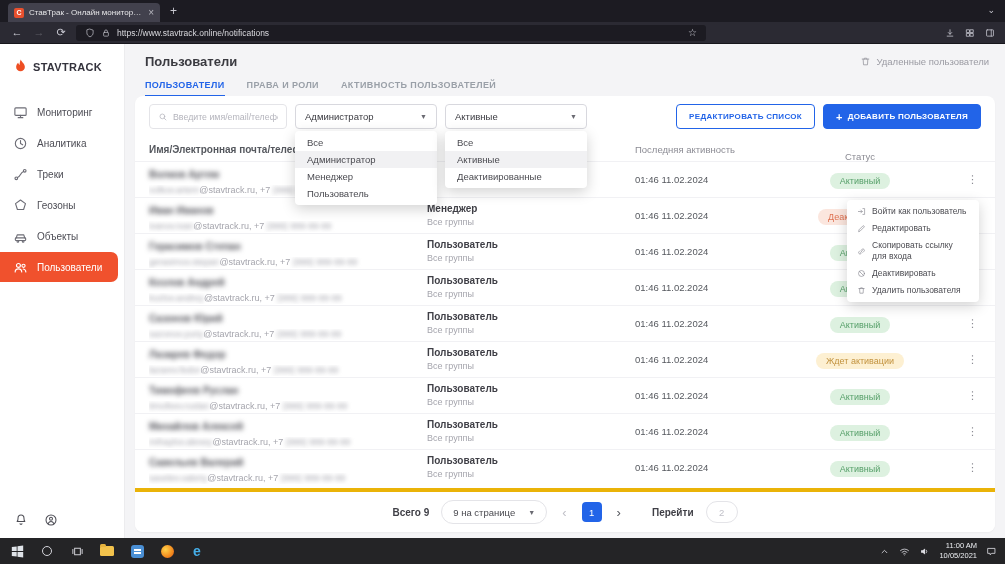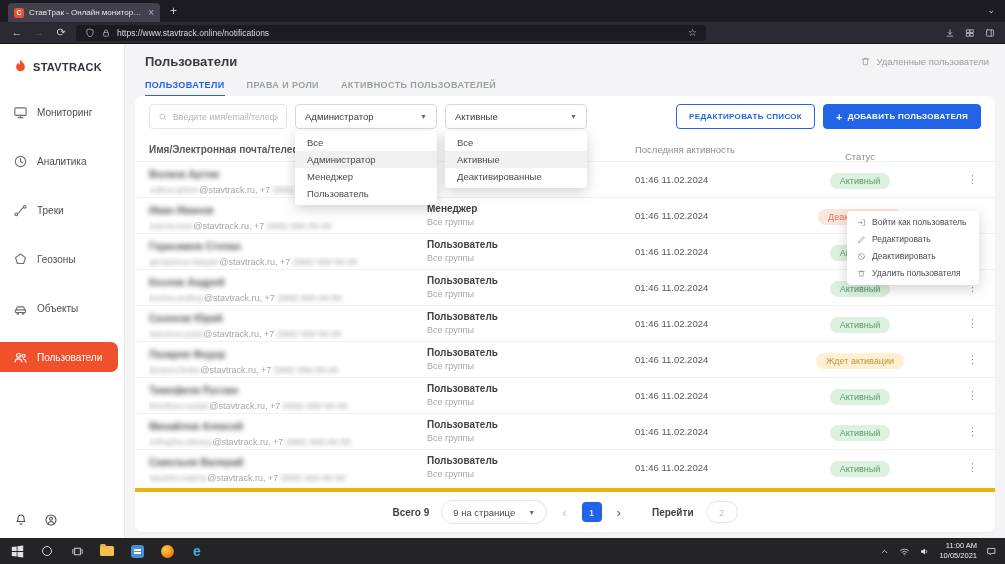--- a/index.html
+++ b/index.html
@@ -26,21 +26,21 @@
   .tool-right { margin-left:auto; display:flex; gap:10px; align-items:center; color:#cfcfd8; }
   .tool-right .navbtn { width:auto; }
 
   
   .desktop { display:flex; height:494px; }
 
   .sidebar { width:125px; background:#fff; position:relative; border-right:1px solid #ececee; flex:0 0 auto; }
   .logo { display:flex; align-items:center; gap:4px; padding:13px 8px 10px 12px; }
   .logo svg { width:17px; height:20px; display:block; }
   .logo-text { font-size:11px; font-weight:bold; color:#33323c; letter-spacing:.3px; }
-  #nav { margin-top:10px; display:flex; flex-direction:column; gap:19px; }
+  #nav { margin-top:10px; display:flex; flex-direction:column; gap:1px; }
   .nav-item { display:flex; align-items:center; gap:9px; height:30px; padding-left:13px; color:#4d4d55; font-size:10px; cursor:pointer; }
   .nav-icon { width:15px; height:15px; color:#6d6d76; display:flex; }
   .nav-icon svg { width:15px; height:15px; }
   .nav-item.active { background:#f0512d; color:#fff; border-radius:0 7px 7px 0; margin-right:6px; }
   .nav-item.active .nav-icon { color:#fff; }
   .sidebar-bottom { position:absolute; bottom:11px; left:14px; display:flex; gap:16px; color:#4d4d55; }
   .sidebar-bottom svg { width:14px; height:14px; }
 
   .main { flex:1; position:relative; background:#f4f4f6; }
   .page-header { display:flex; align-items:center; padding:10px 16px 0 20px; }
@@ -84,21 +84,21 @@
   .c-role { font-size:10px; font-weight:bold; color:#3f3f46; line-height:11px; }
   .c-group { font-size:9px; color:#a5a5ad; line-height:11px; margin-top:3px; }
   .c-activity { font-size:9.5px; color:#55585e; }
   .c-status { text-align:center; }
   .badge { display:inline-block; padding:3px 10px; border-radius:10px; font-size:9px; white-space:nowrap; }
   .badge.active { background:#ddf1e0; color:#57a06a; }
   .badge.deactivated { background:#fbe6de; color:#df7252; }
   .badge.pending { background:#fdf0d2; color:#c2923e; }
   .c-dots { text-align:right; color:#8b8b93; font-size:11px; cursor:pointer; padding-right:3px; }
 
-  .ctx-menu { position:absolute; top:115px; right:16px; width:132px; background:#fff; border-radius:4px; box-shadow:0 4px 14px rgba(0,0,0,.18); padding:3px 0; z-index:35; }
+  .ctx-menu { position:absolute; top:104px; right:16px; width:132px; background:#fff; border-radius:4px; box-shadow:0 4px 14px rgba(0,0,0,.18); padding:3px 0; z-index:35; }
   .ctx-item { display:flex; align-items:center; gap:6px; padding:3px 10px; font-size:8.5px; line-height:11px; color:#4a4a50; cursor:pointer; }
   .ctx-icon { width:9px; height:9px; color:#8b8b93; flex:0 0 auto; display:flex; }
   .ctx-icon svg { width:9px; height:9px; }
 
   .pagination { position:absolute; left:0; right:0; bottom:0; height:44px; border-top:4px solid #eab308; display:flex; align-items:center; justify-content:center; gap:12px; background:#fff; }
   .pg-total { font-size:10px; font-weight:bold; color:#3f3f46; }
   .pg-select { width:106px; height:24px; border:1px solid #e4e4e8; border-radius:12px; display:flex; align-items:center; padding:0 11px; font-size:9.5px; color:#4a4a50; cursor:pointer; }
   .pg-select .chev { margin-left:auto; color:#6a6a72; font-size:7px; }
   .pg-arrow { color:#c0c0c8; font-size:13px; padding:0 3px; cursor:pointer; line-height:1; }
   .pg-arrow.next { color:#55585e; }
@@ -481,20 +481,28 @@
 
   <div class="ctx-item">
     <span class="ctx-icon">
                   <svg viewBox="0 0 16 16" fill="none" stroke="currentColor" stroke-width="1.2" stroke-linecap="round" stroke-linejoin="round">
                     <path d="M3 13l.7-2.8 6.8-6.8a1.1 1.1 0 0 1 1.6 0l.5.5a1.1 1.1 0 0 1 0 1.6L5.8 12.3z"></path>
                   </svg>
                 </span>
     <span class="ctx-label">Редактировать</span>
   </div>
 
+  <div class="ctx-item">
+    <span class="ctx-icon">
+                  <svg viewBox="0 0 16 16" fill="none" stroke="currentColor" stroke-width="1.2" stroke-linecap="round" stroke-linejoin="round">
+                    <path d="M6.3 9.7l3.4-3.4M5.2 6.8L3.6 8.4a2.4 2.4 0 0 0 3.4 3.4l1.6-1.6M7.4 5.8L9 4.2a2.4 2.4 0 0 1 3.4 3.4L10.8 9.2"></path>
+                  </svg>
+                </span>
+    <span class="ctx-label">Скопировать ссылку для входа</span>
+  </div>
 
   <div class="ctx-item">
     <span class="ctx-icon">
                   <svg viewBox="0 0 16 16" fill="none" stroke="currentColor" stroke-width="1.2" stroke-linecap="round" stroke-linejoin="round">
                     <circle cx="8" cy="8" r="5.3"></circle>
                     <path d="M4.3 4.3l7.4 7.4"></path>
                   </svg>
                 </span>
     <span class="ctx-label">Деактивировать</span>
   </div>

